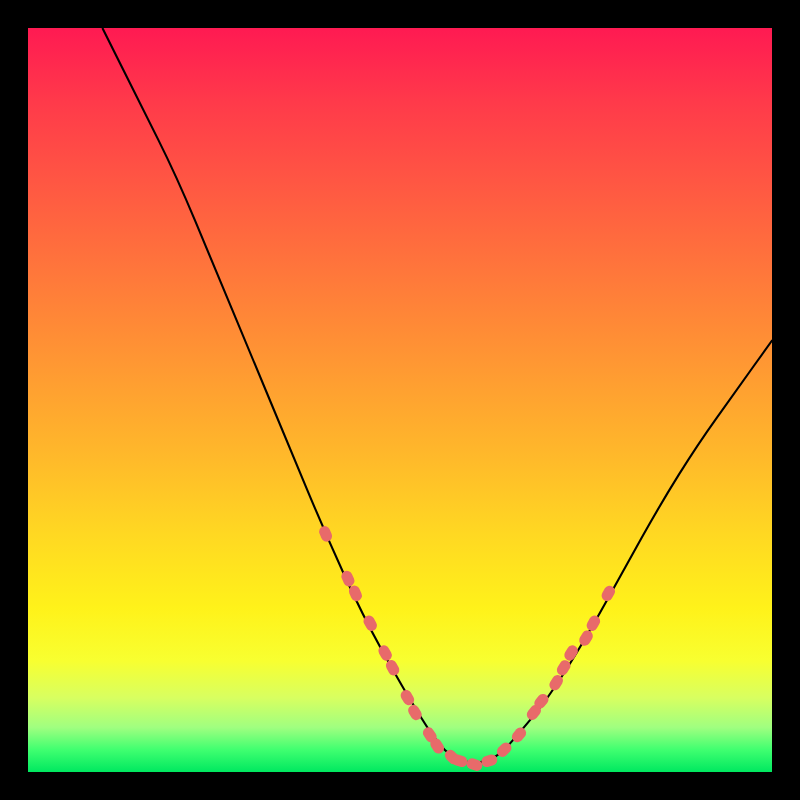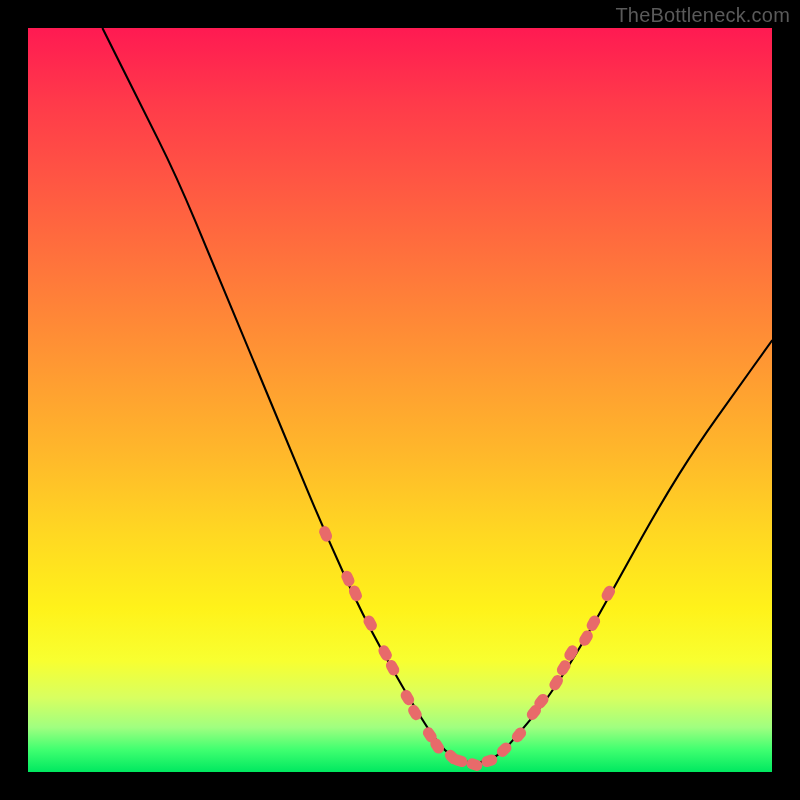--- a/index.html
+++ b/index.html
@@ -86,14 +86,13 @@
           <rect x="-8.0" y="-5.5" width="16" height="11" rx="5.5" fill="#e86a6a" transform="translate(513.4,673.3) rotate(-50.2)"></rect>
           <rect x="-8.0" y="-5.5" width="16" height="11" rx="5.5" fill="#e86a6a" transform="translate(528.2,654.7) rotate(-58.0)"></rect>
           <rect x="-8.0" y="-5.5" width="16" height="11" rx="5.5" fill="#e86a6a" transform="translate(535.7,639.8) rotate(-58.0)"></rect>
           <rect x="-8.0" y="-5.5" width="16" height="11" rx="5.5" fill="#e86a6a" transform="translate(543.1,625.0) rotate(-58.0)"></rect>
           <rect x="-8.0" y="-5.5" width="16" height="11" rx="5.5" fill="#e86a6a" transform="translate(558.0,610.1) rotate(-58.0)"></rect>
           <rect x="-8.0" y="-5.5" width="16" height="11" rx="5.5" fill="#e86a6a" transform="translate(565.4,595.2) rotate(-60.9)"></rect>
           <rect x="-8.0" y="-5.5" width="16" height="11" rx="5.5" fill="#e86a6a" transform="translate(580.3,565.4) rotate(-60.9)"></rect>
         </g>
     </svg>
   </div>
-  <div class="watermark">TheBottleneck.com</div>
 </div>
 
 </body></html>

